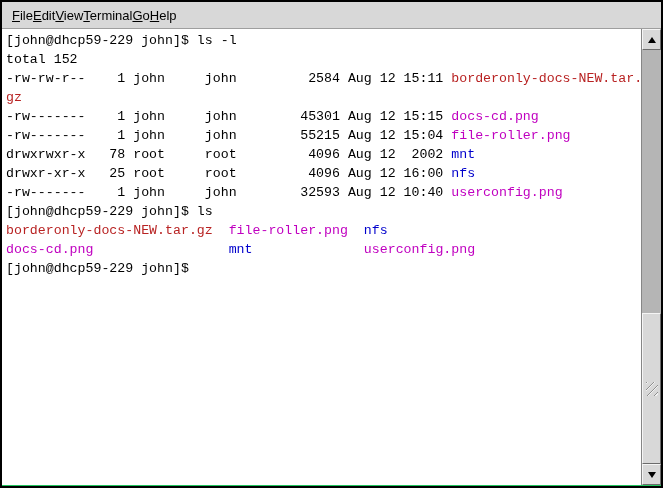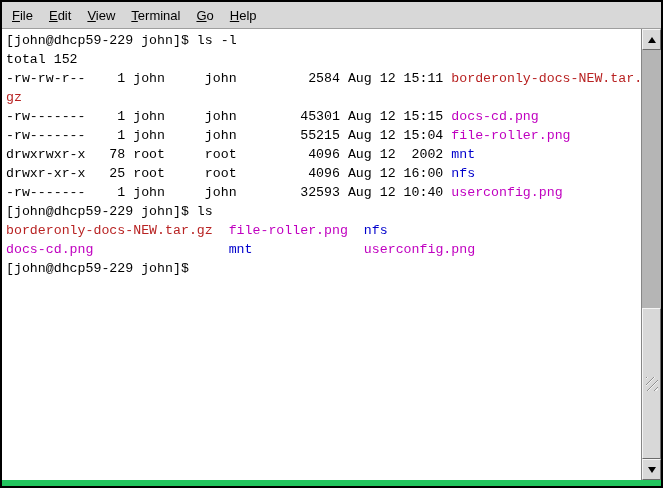--- a/index.html
+++ b/index.html
@@ -10,26 +10,26 @@
     background:#fff;
     display:flex; flex-direction:column;
     font-family:"Liberation Sans", sans-serif;
     overflow:hidden;
   }
   .menubar {
     height:27px; flex:0 0 27px;
     background:var(--menubar_bg,#d8d8d8);
     border-bottom:1px solid #9e9e9e;
     display:flex; align-items:center;
-    padding-left:10px; gap:16px;
+    padding-left:10px; 
     font-size:13px; color:#000;
   }
   .menu-item { cursor:default; white-space:nowrap; }
   .menu-item .accel { text-decoration:underline; }
-  .content { flex:1; display:flex; min-height:0; border-bottom:6px solid #22c55e; }
+  .content { flex:1; display:flex; min-height:0; border-bottom:1px solid #22c55e; }
   .terminal {
     flex:1;
     background:var(--background,#fff);
     font-family:"Liberation Mono","DejaVu Sans Mono",monospace;
     font-size:13.25px; line-height:19px;
     padding:2px 0 0 4px;
     white-space:pre;
     overflow:hidden;
   }
   .terminal .line { height:19px; }

